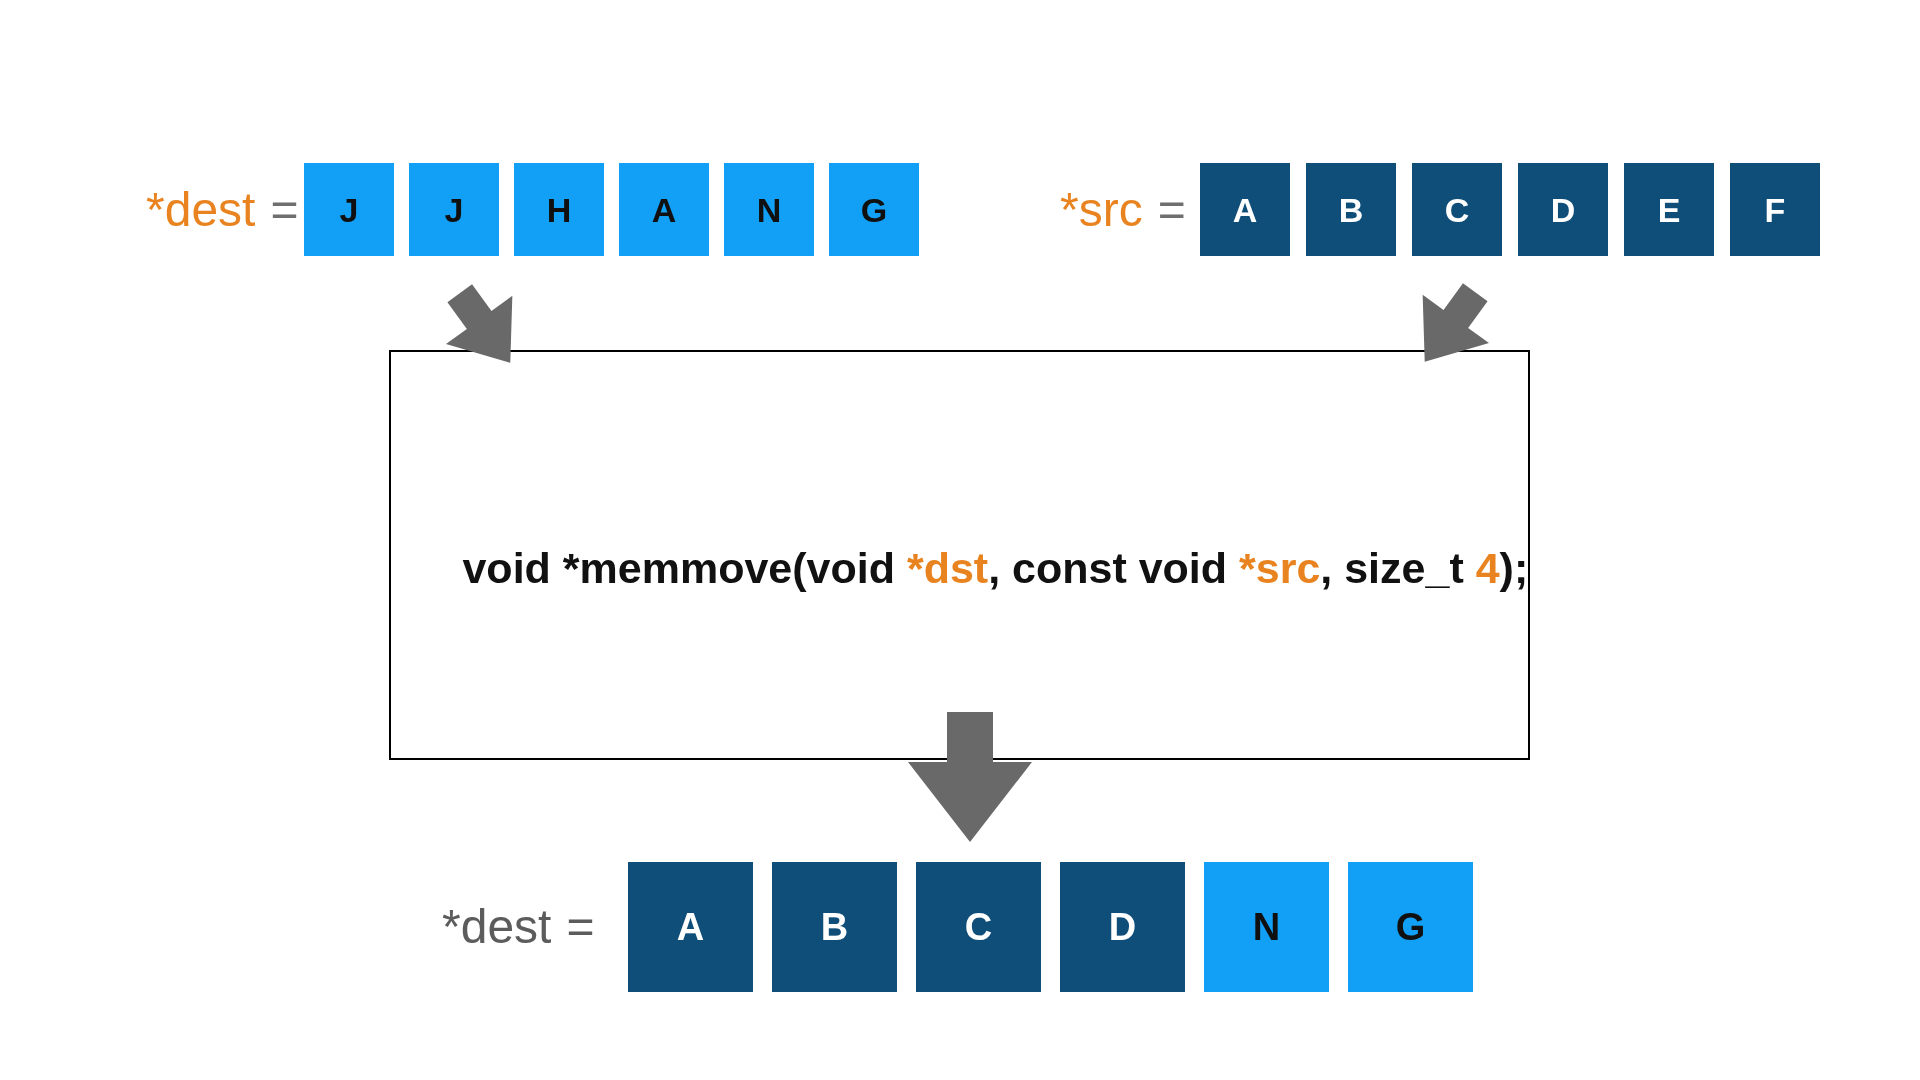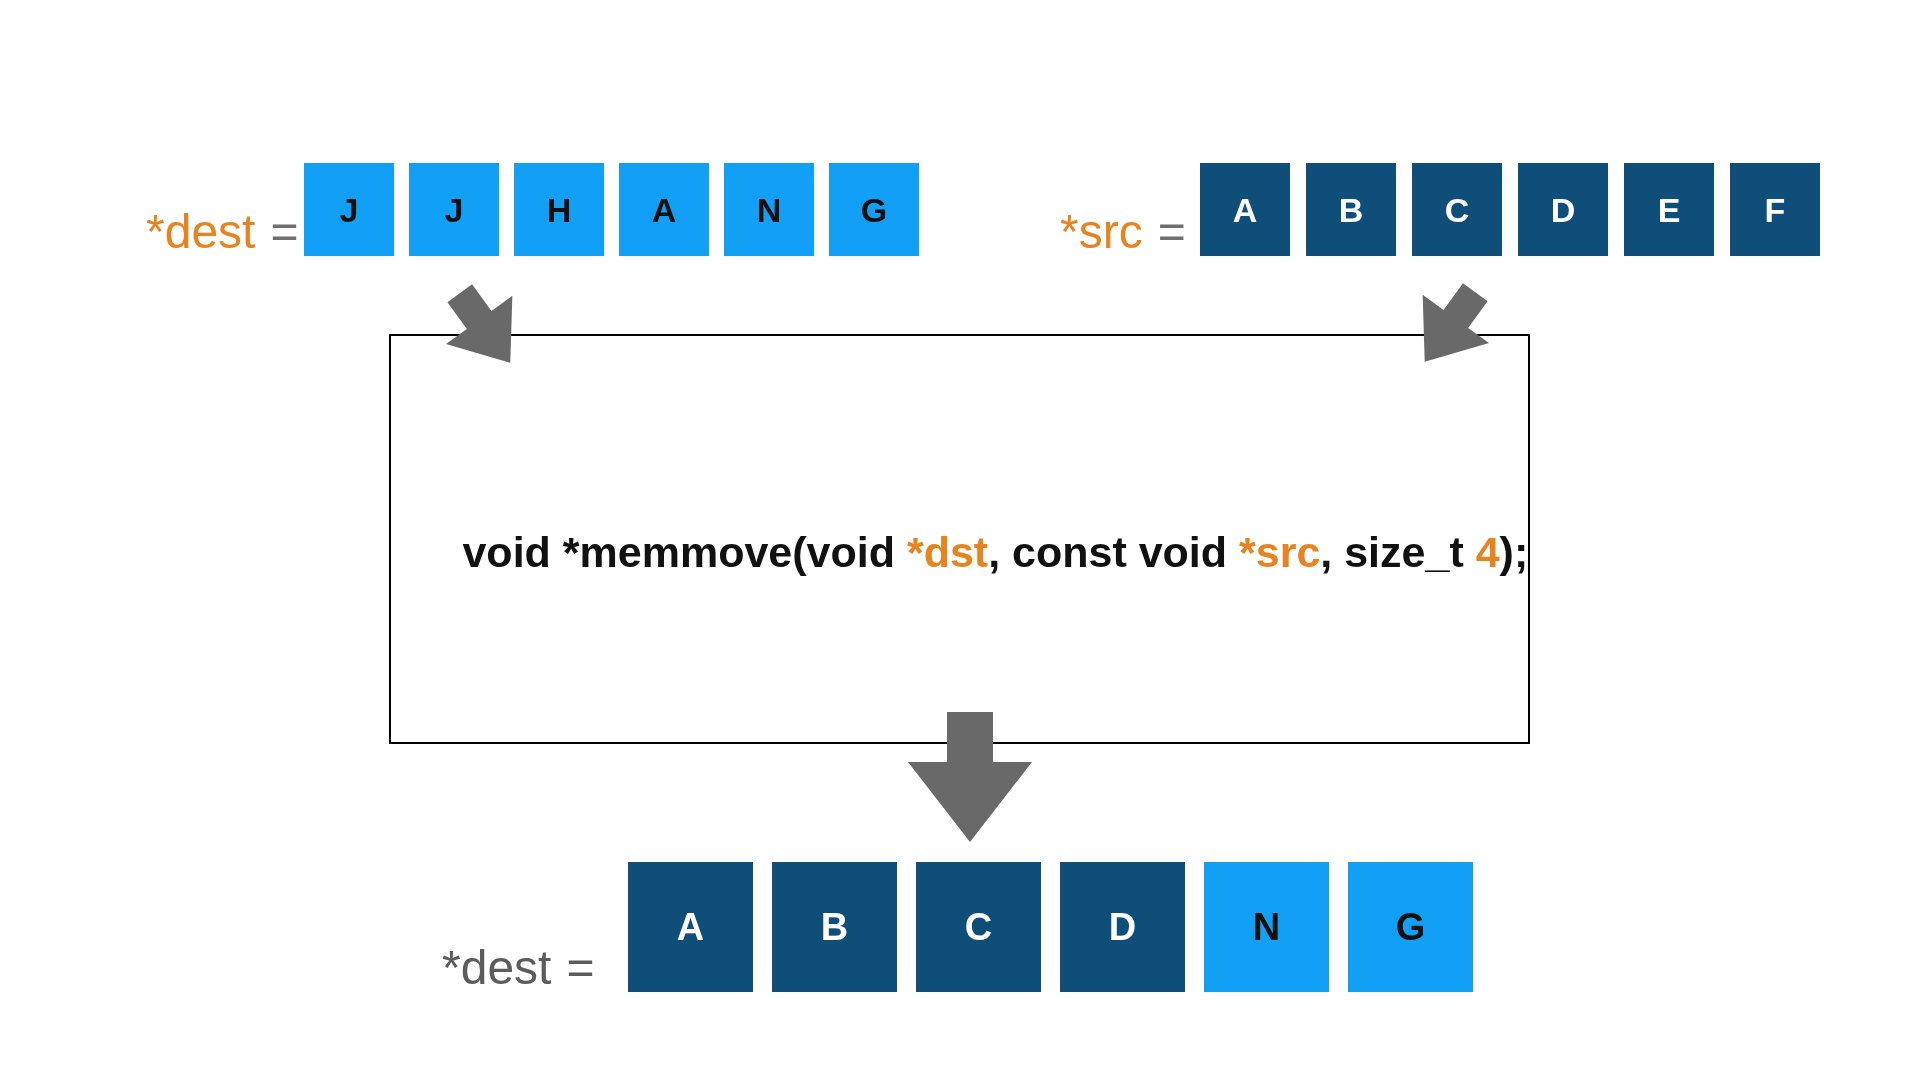--- a/index.html
+++ b/index.html
@@ -12,21 +12,21 @@
     position: relative;
     width: 1920px;
     height: 1080px;
     background: #ffffff;
     overflow: hidden;
   }
   
   .hlabel {
     position: absolute;
     display: flex;
-    align-items: flex-end;
+    align-items: center;
     font-size: 48px;
     font-weight: 500;
     line-height: 1;
     white-space: pre;
   }
   .hlabel .name  { color: var(--orange); }
   .hlabel .eq    { color: var(--equals_gray); margin-left: 15px; }
   .hlabel.muted .name, .hlabel.muted .eq { color: var(--gray_label); }
 
   
@@ -42,21 +42,21 @@
     line-height: 1;
   }
   .row.top .cell, .row.srcgap .cell { width: 90px; height: 93px; font-size: 34px; }
   .row.bottom .cell { width: 125px; height: 130px; font-size: 38px; }
   .cell.light { background: var(--light_blue); color: var(--cell_text_dark); }
   .cell.dark  { background: var(--dark_blue);  color: var(--cell_text_light); }
 
   
   .func-box {
     position: absolute;
-    left: 389px; top: 334px;
+    left: 389px; top: 350px;
     width: 1141px; height: 410px;
     box-sizing: border-box;
     border: 2px solid var(--box_border);
     background: #ffffff;
     display: flex;
     align-items: center;
     justify-content: center;
   }
   .code {
     font-size: 43px;

